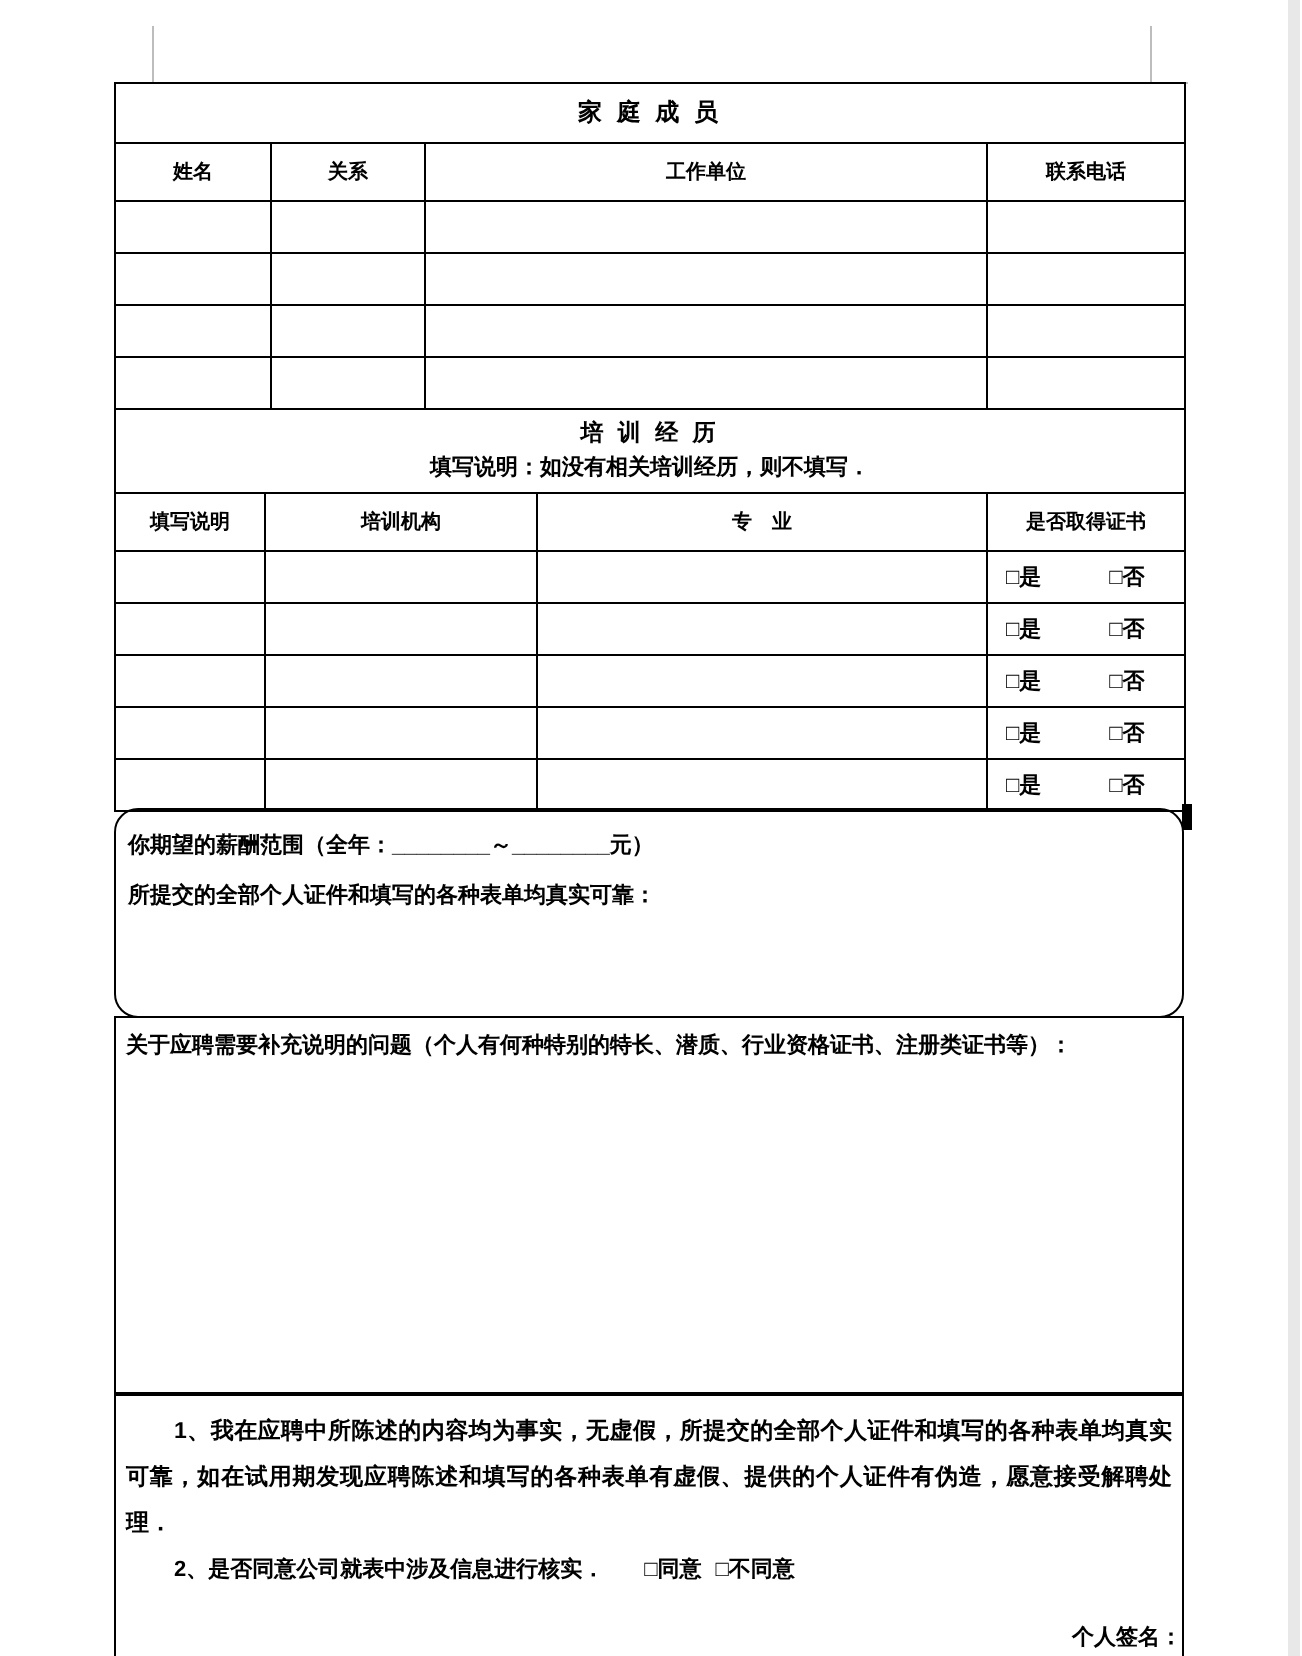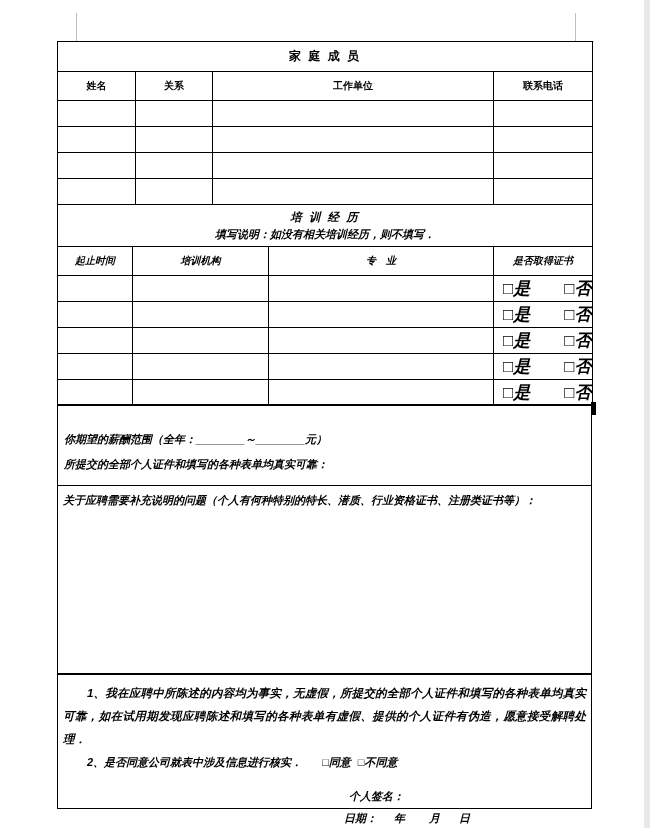--- a/index.html
+++ b/index.html
@@ -4,40 +4,40 @@
 <style>
   html,body{margin:0;padding:0;}
   body{
     width:651px;height:828px;position:relative;background:#ffffff;
     font-family:"Liberation Sans",sans-serif;font-weight:bold;color:#000;
     overflow:hidden;
   }
   .content{position:absolute;left:57px;top:41px;width:535px;}
   table.tbl{border-collapse:collapse;table-layout:fixed;width:535px;}
   table.tbl td{border:1.5px solid #000;padding:0;overflow:hidden;}
-  .tbl + .tbl, .tbl + .box, .box + .box{margin-top:-1.5px;font-style:italic;}
+  .tbl + .tbl, .tbl + .box, .box + .box{margin-top:-1.5px;}
   .title-cell{height:29px;text-align:center;vertical-align:middle;font-size:12px;letter-spacing:2px;}
   .head-cell{height:28px;text-align:center;vertical-align:middle;font-size:10px;}
   .data-cell{height:25px;}
   .t-title-cell{height:41px;text-align:center;vertical-align:middle;}
   .t-title-line{font-size:11.5px;letter-spacing:2px;line-height:17px;}
   .t-note-line{font-size:11px;line-height:16px;}
-  .cb-cell{font-size:17px;vertical-align:middle;}
+  .cb-cell{font-size:11px;vertical-align:middle;}
   .cb-wrap{padding-left:9px;white-space:pre;}
   .cb-no{margin-left:34px;}
   .box{border:1.5px solid #000;box-sizing:border-box;width:535px;position:relative;}
-  .salary-box{height:82px;padding:22px 6px 0;font-size:11px;line-height:25px;}
+  .salary-box{height:105px;padding:6px 6px 0;font-size:11px;line-height:25px;border-radius:12px;}
   .supp-box{height:190px;padding:6px 5px 0;font-size:11px;line-height:17px;}
   .c-title-box{height:27px;display:flex;align-items:center;justify-content:center;font-size:11.5px;letter-spacing:1px;}
   .c-body-box{height:136px;font-size:11px;}
   .para{margin:8px 5px 0;line-height:23px;text-indent:24px;text-align:justify;font-size:11.5px;}
   .item2{margin:0 5px 0;line-height:23px;text-indent:24px;font-size:11px;white-space:pre;}
   .agree-span{margin-left:20px;text-align:center;}
   .disagree-span{margin-left:7px;}
-  .sig-line{margin-top:14px;padding-left:291px;line-height:17px;}
+  .sig-line{margin-top:14px;padding-left:291px;line-height:17px;text-align:right;}
   .date-line{margin-top:5px;padding-left:286px;line-height:17px;}
   .date-y{margin-left:17px;}
   .date-m{margin-left:24px;}
   .date-d{margin-left:19px;}
   .crop{position:absolute;background:#bdbdbd;}
   .crop.tl-v{left:76px;top:13px;width:1px;height:28px;}
   .crop.tl-h{left:57px;top:41px;width:20px;height:1px;}
   .crop.tr-v{left:575px;top:13px;width:1px;height:28px;}
   .crop.tr-h{left:575px;top:41px;width:19px;height:1px;}
   .thick-mark{position:absolute;left:591px;top:402px;width:5px;height:13px;background:#000;}
@@ -107,21 +107,21 @@
           <col style="width:99px">
         </colgroup>
       <tbody>
           <tr>
         <td class="t-title-cell" colspan="4">
           <div class="t-title-line">培 训 经 历</div>
           <div class="t-note-line">填写说明：如没有相关培训经历，则不填写．</div>
         </td>
       </tr>
       <tr>
-        <td class="head-cell">起止时间</td>
+        <td class="head-cell">填写说明</td>
         <td class="head-cell">培训机构</td>
         <td class="head-cell">专　业</td>
         <td class="head-cell">是否取得证书</td>
       </tr>
       <tr>
         <td class="data-cell"></td>
         <td class="data-cell"></td>
         <td class="data-cell"></td>
         <td class="data-cell cb-cell">
               <div class="cb-wrap"><span>□是</span><span class="cb-no">□否</span></div>

